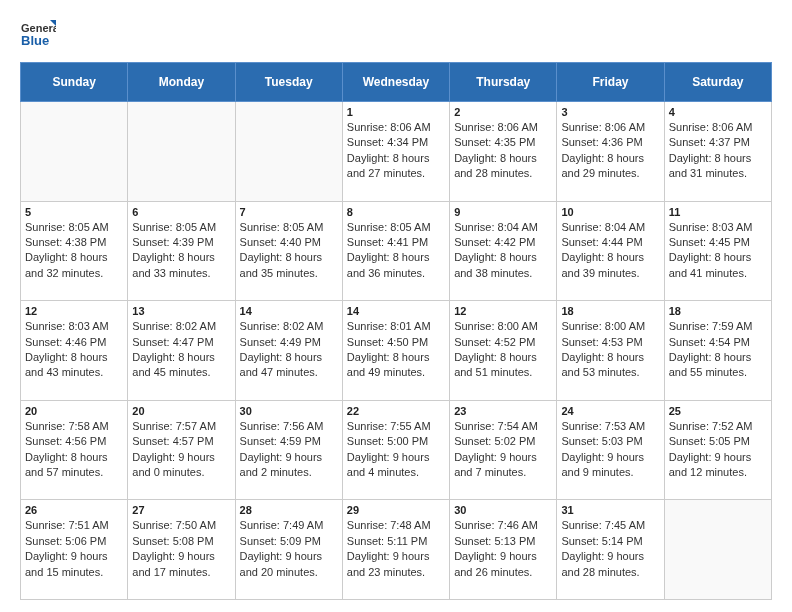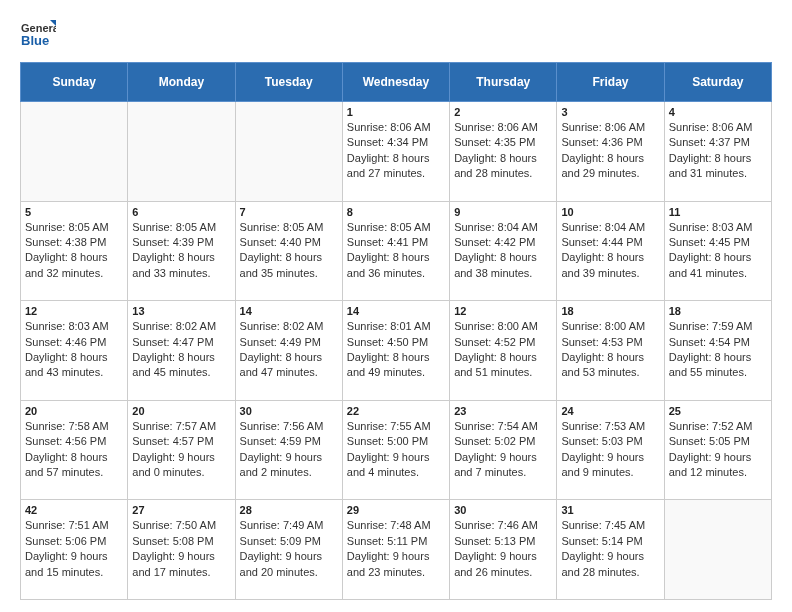--- a/index.html
+++ b/index.html
@@ -221,21 +221,21 @@
             <div class="day-num">24</div>
             <div class="day-info">Sunrise: 7:53 AM<br>Sunset: 5:03 PM<br>Daylight: 9 hours and 9 minutes.</div>
           </td>
           <td>
             <div class="day-num">25</div>
             <div class="day-info">Sunrise: 7:52 AM<br>Sunset: 5:05 PM<br>Daylight: 9 hours and 12 minutes.</div>
           </td>
         </tr>
         <tr class="week-row">
           <td>
-            <div class="day-num">42</div>
+            <div class="day-num">26</div>
             <div class="day-info">Sunrise: 7:51 AM<br>Sunset: 5:06 PM<br>Daylight: 9 hours and 15 minutes.</div>
           </td>
           <td>
             <div class="day-num">27</div>
             <div class="day-info">Sunrise: 7:50 AM<br>Sunset: 5:08 PM<br>Daylight: 9 hours and 17 minutes.</div>
           </td>
           <td>
             <div class="day-num">28</div>
             <div class="day-info">Sunrise: 7:49 AM<br>Sunset: 5:09 PM<br>Daylight: 9 hours and 20 minutes.</div>
           </td>

